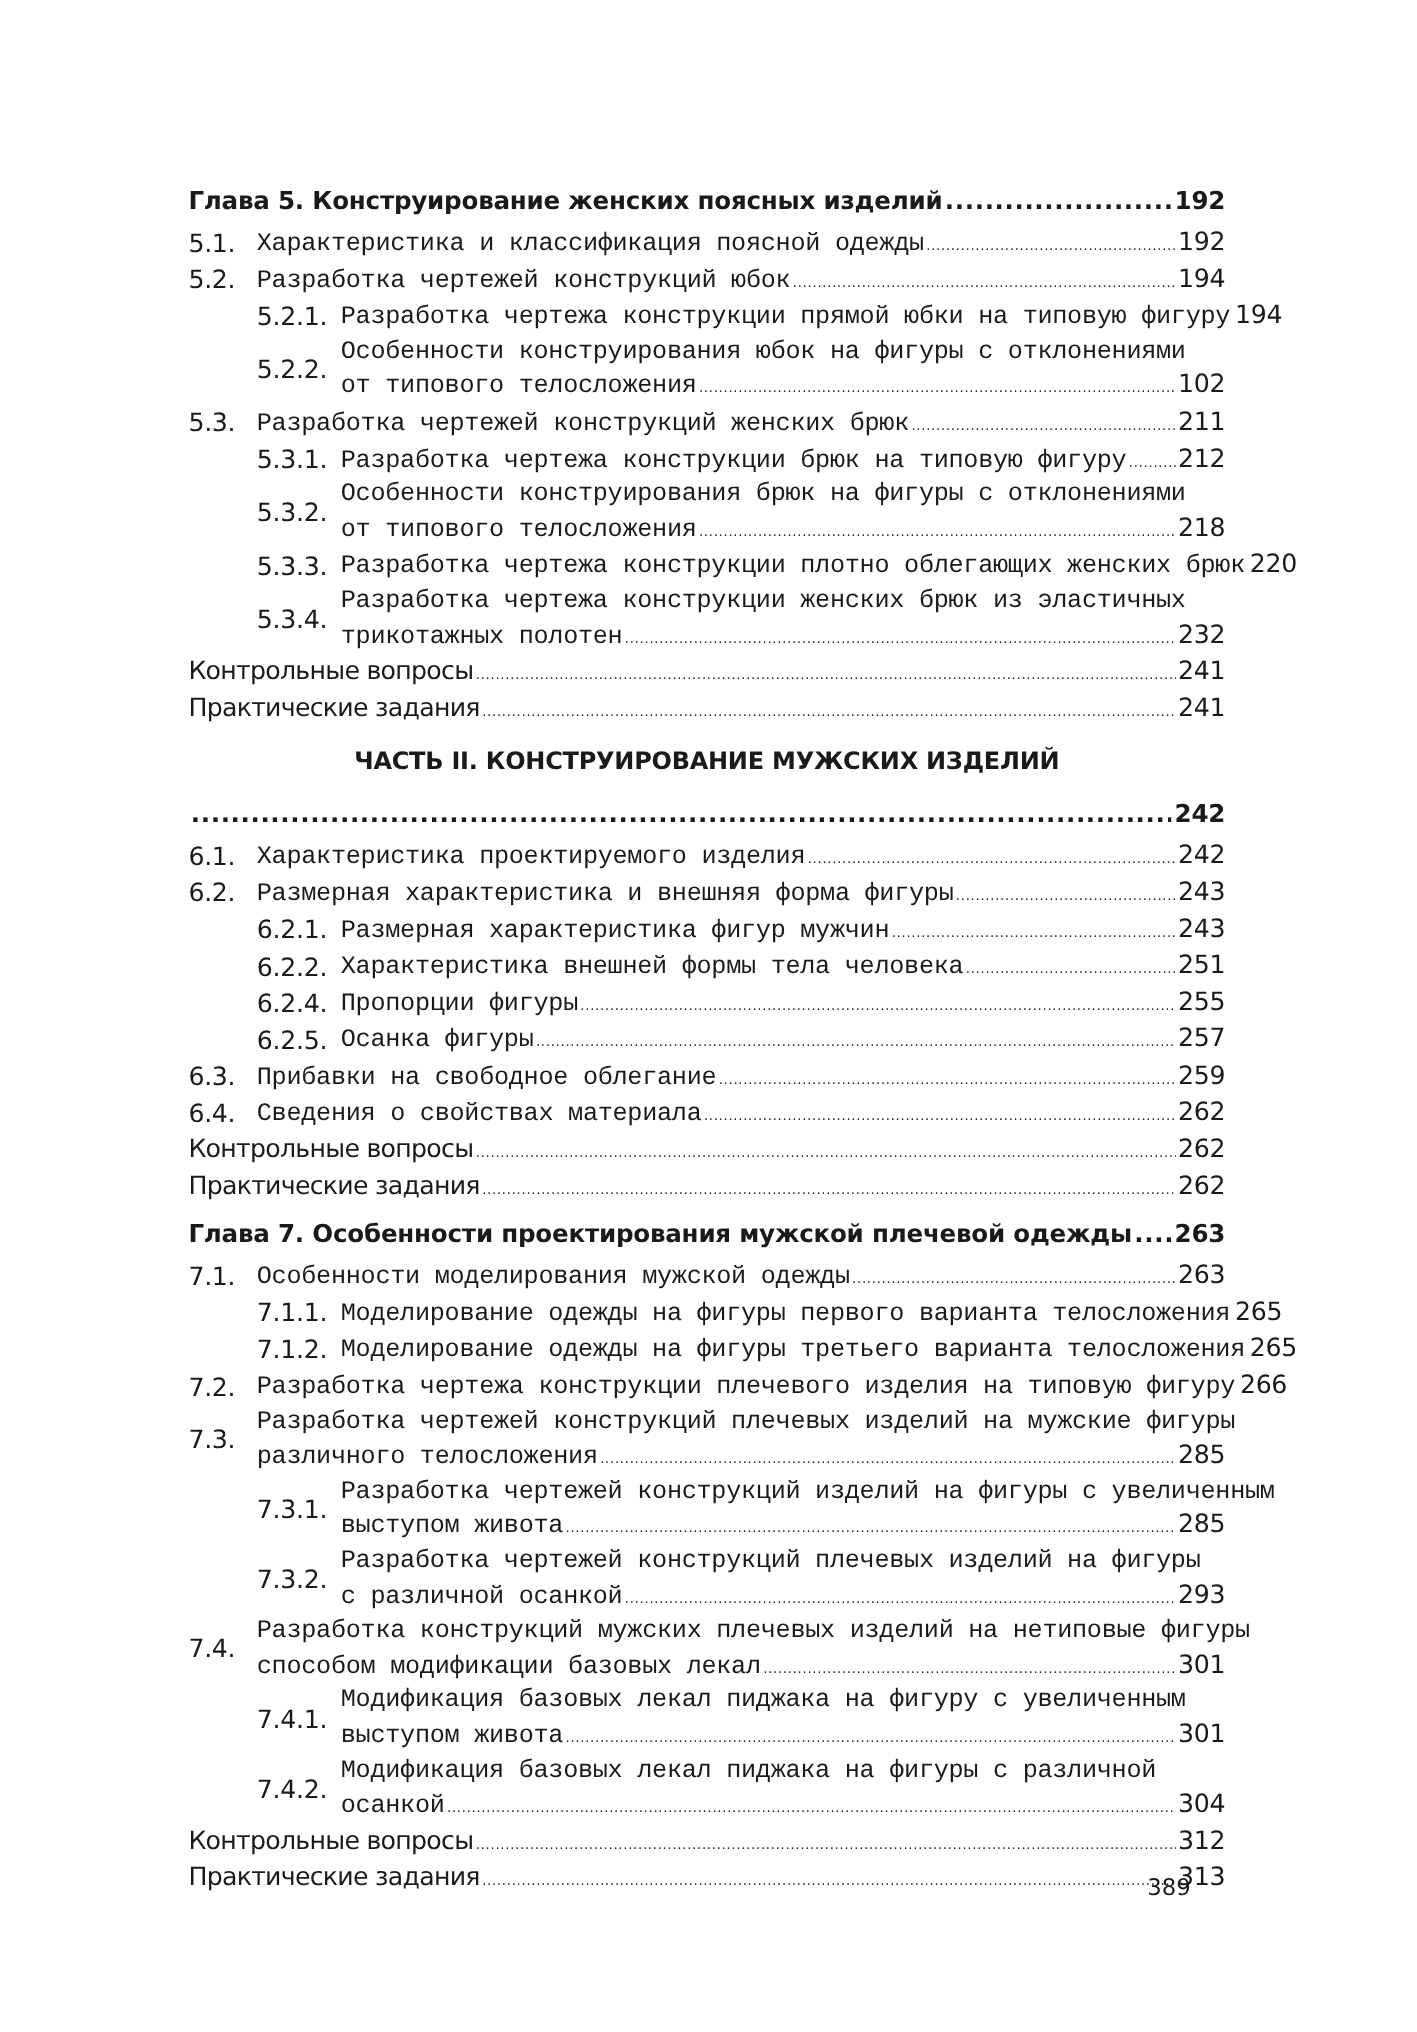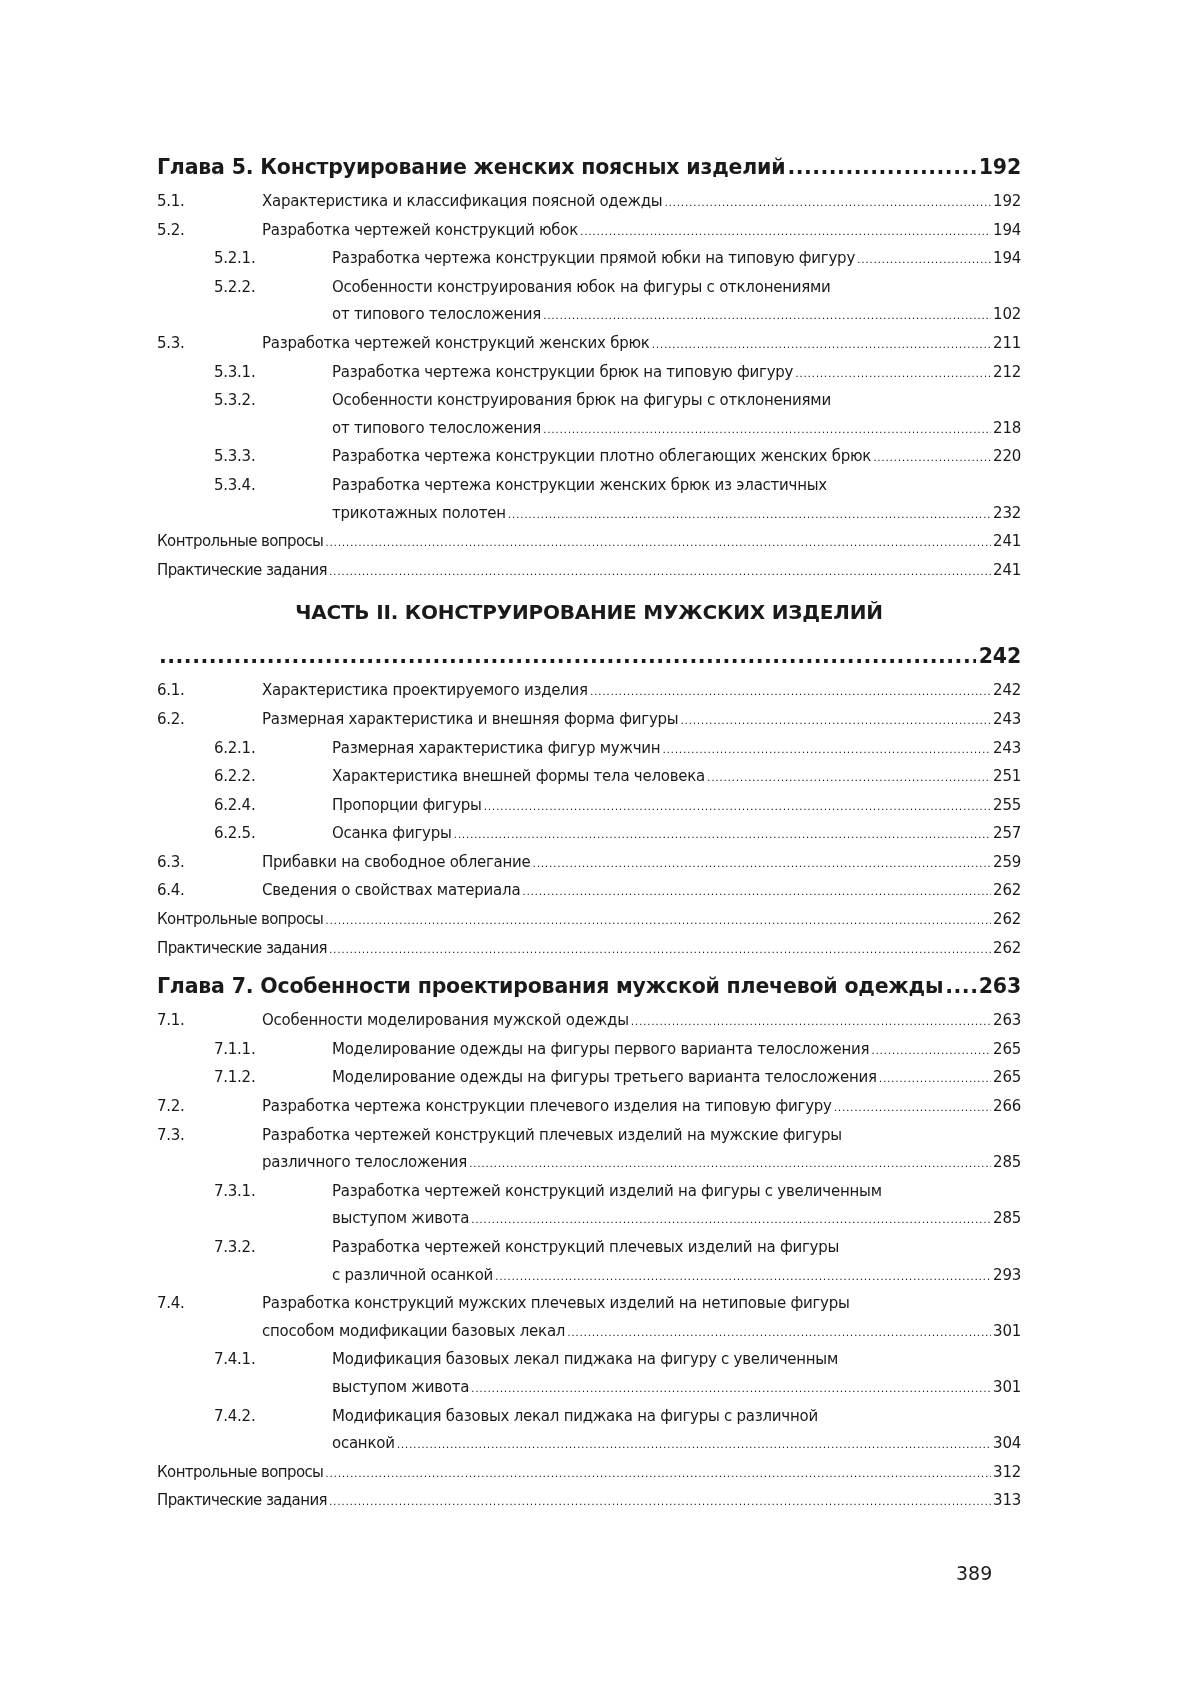--- a/index.html
+++ b/index.html
@@ -5,29 +5,29 @@
   html, body { margin: 0; padding: 0; background: #ffffff; }
   body { width: 1181px; height: 1693px; position: relative; overflow: hidden;
          font-family: "DejaVu Sans", "Liberation Sans", sans-serif; color: #1a1a1a; }
   .page { position: absolute; left: 157px; top: 138px; width: 864px; margin-top: 14px; }
   .chapter { display: flex; align-items: baseline; font-weight: bold; font-size: 20.5px;
              height: 36px; line-height: 30px; letter-spacing: -0.2px; }
   .chapter .t { white-space: nowrap; }
   .chapter .dots { flex: 1; overflow: hidden; white-space: nowrap; margin: 0 3px 0 2px; letter-spacing: 0.5px; }
   .chapter .dots::after { content: "................................................................................................................................................................"; }
   .chapter .pg { white-space: nowrap; }
-  .row { display: flex; align-items: flex-start; font-size: 15px; line-height: 27.6px;
-         letter-spacing: -0.25px; gap: 48px; }
+  .row { display: flex; align-items: center; font-size: 21px; line-height: 27.6px;
+         letter-spacing: -0.25px; }
   .row .num { flex: 0 0 auto; white-space: nowrap; }
   .row.l1 .num { width: 57px; }
   .row.l2 { padding-left: 57px; }
   .row.l2 .num { width: 70px; }
   .row .body { flex: 1; display: flex; flex-direction: column; min-width: 0; }
   .row .line { display: flex; align-items: baseline; }
-  .row .txt { white-space: nowrap; }
+  .row .txt { white-space: nowrap; font-family: Liberation Mono, monospace; }
   .row .dots { flex: 1; overflow: hidden; white-space: nowrap; font-size: 11px; letter-spacing: 0.6px; margin: 0 2px; color: #222; }
   .row .dots::after { content: "......................................................................................................................................................................................................................................................"; }
   .row .pg { white-space: nowrap; }
   .row.it .txt { font-family: "DejaVu Sans", sans-serif; letter-spacing: -0.6px; }
   .part { text-align: center; font-weight: bold; font-size: 20px; line-height: 30px;
           margin: 12px 0 14px 0; letter-spacing: -0.2px; }
   .spacer { height: 8px; }
   .folio { position: absolute; left: 956px; top: 1562px; font-size: 19px; }
 </style>
 </head>

